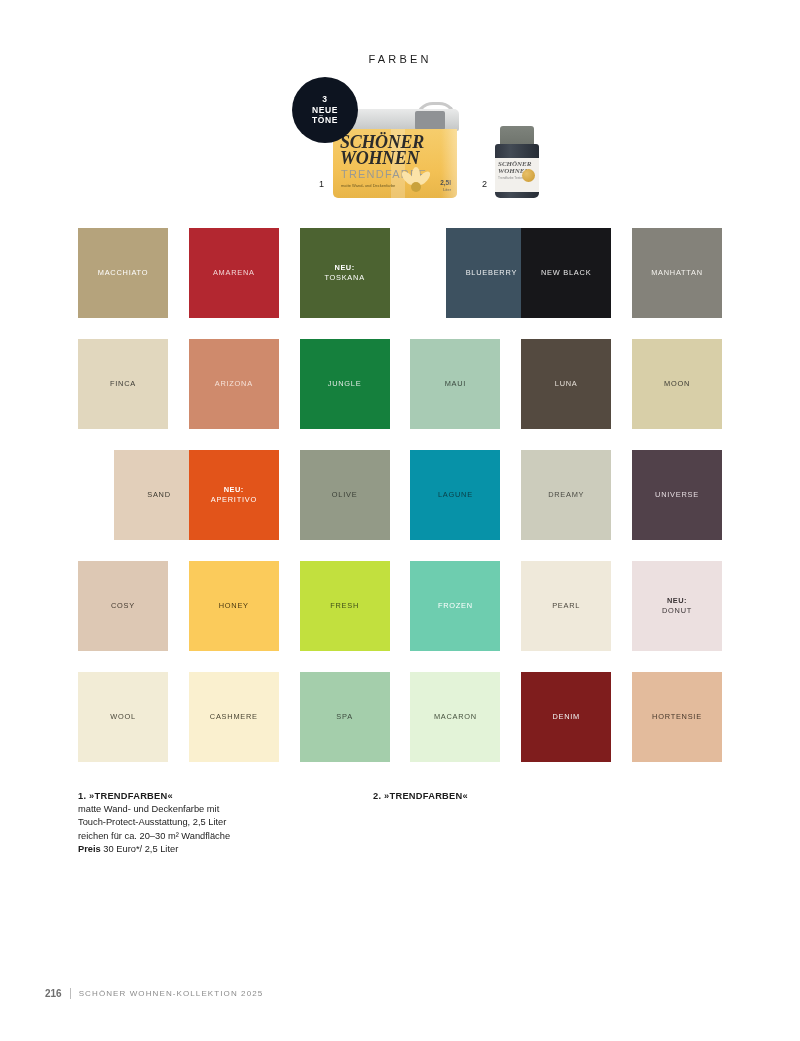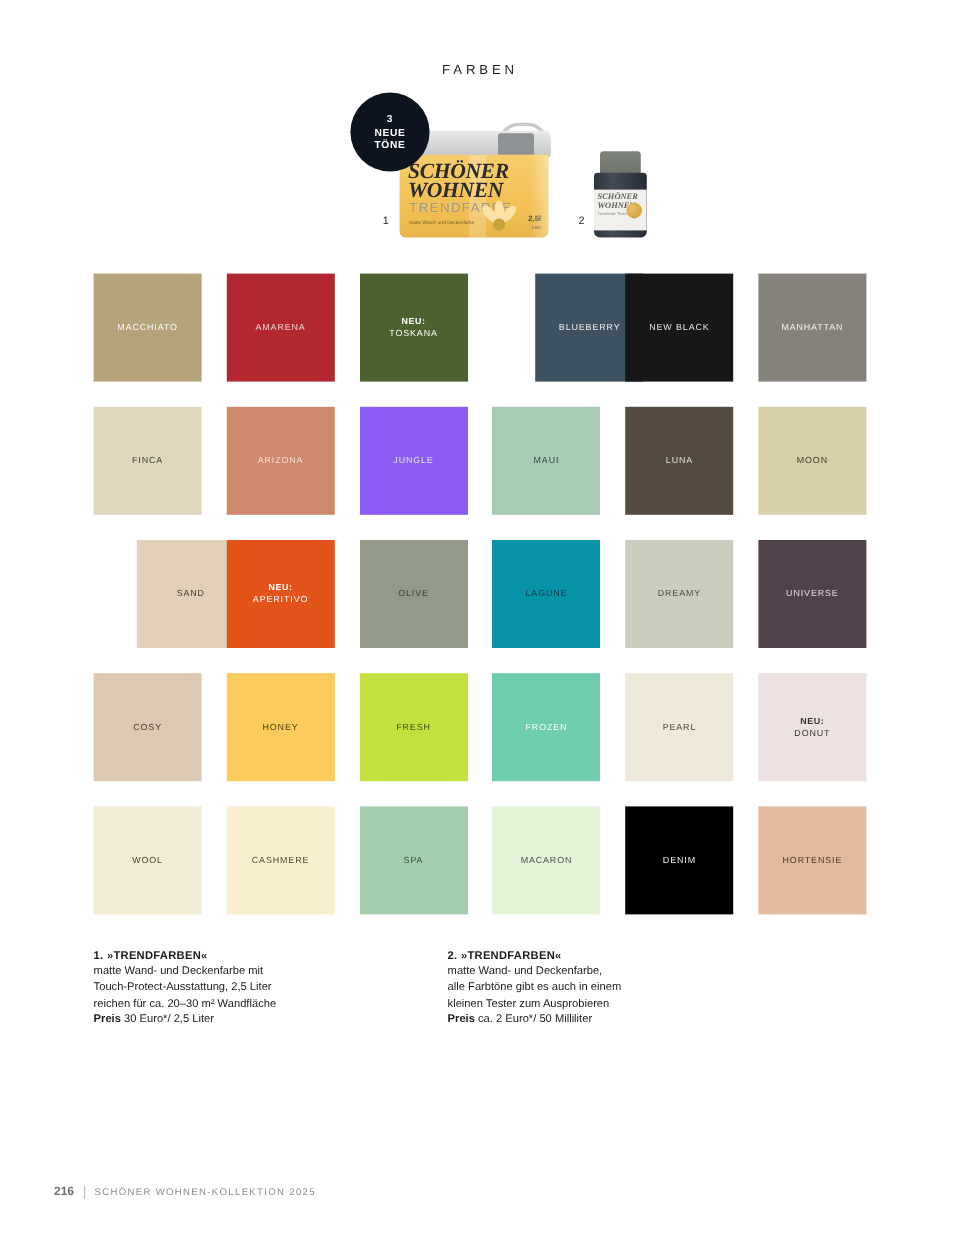--- a/index.html
+++ b/index.html
@@ -412,21 +412,21 @@
       </div>
       <div class="swatch" style="background: rgb(132, 130, 122); color: rgb(245, 243, 238);">
         <div class="nm">MANHATTAN</div>
       </div>
       <div class="swatch" style="background: rgb(225, 215, 190); color: rgb(59, 58, 53);">
         <div class="nm">FINCA</div>
       </div>
       <div class="swatch" style="background: rgb(207, 138, 108); color: rgb(246, 226, 216);">
         <div class="nm">ARIZONA</div>
       </div>
-      <div class="swatch" style="background: #8b5cf6; color: rgb(223, 232, 226);">
+      <div class="swatch" style="background: #15803d; color: rgb(223, 232, 226);">
         <div class="nm">JUNGLE</div>
       </div>
       <div class="swatch" style="background: rgb(168, 203, 180); color: rgb(60, 74, 64);">
         <div class="nm">MAUI</div>
       </div>
       <div class="swatch" style="background: rgb(84, 74, 64); color: rgb(230, 224, 216);">
         <div class="nm">LUNA</div>
       </div>
       <div class="swatch" style="background: rgb(216, 207, 168); color: rgb(59, 58, 51);">
         <div class="nm">MOON</div>
@@ -474,36 +474,35 @@
       </div>
       <div class="swatch" style="background: rgb(250, 240, 207); color: rgb(74, 70, 52);">
         <div class="nm">CASHMERE</div>
       </div>
       <div class="swatch" style="background: rgb(164, 206, 171); color: rgb(60, 74, 62);">
         <div class="nm">SPA</div>
       </div>
       <div class="swatch" style="background: rgb(227, 243, 216); color: rgb(69, 80, 61);">
         <div class="nm">MACARON</div>
       </div>
-      <div class="swatch" style="background: #000000; color: rgb(242, 245, 245);">
+      <div class="swatch" style="background: #7f1d1d; color: rgb(242, 245, 245);">
         <div class="nm">DENIM</div>
       </div>
       <div class="swatch" style="background: rgb(227, 187, 156); color: rgb(70, 55, 42);">
         <div class="nm">HORTENSIE</div>
       </div>
     </div>
 
   <div class="descs">
       <div class="desc">
         <h3>1. »TRENDFARBEN«</h3>
         <p><span>matte Wand- und Deckenfarbe mit</span><br><span>Touch-Protect-Ausstattung, 2,5 Liter</span><br><span>reichen für ca. 20–30 m² Wandfläche</span><br><b>Preis</b> <span>30 Euro*/ 2,5 Liter</span></p>
       </div>
       <div class="desc">
         <h3>2. »TRENDFARBEN«</h3>
-        <p><span>matte Wand- und Deckenfarbe,</span><br><span>alle Farbtöne gibt es auch in einem</span><br><span>kleinen Tester zum Ausprobieren</span><br><b>Preis</b> <span>ca. 2 Euro*/ 50 Milliliter</span></p>
       </div>
     </div>
 
   <div class="footer">
     <div class="pg">216</div>
     <div class="rule"></div>
     <div class="ft">SCHÖNER WOHNEN-KOLLEKTION 2025</div>
   </div>
 
 </div>

